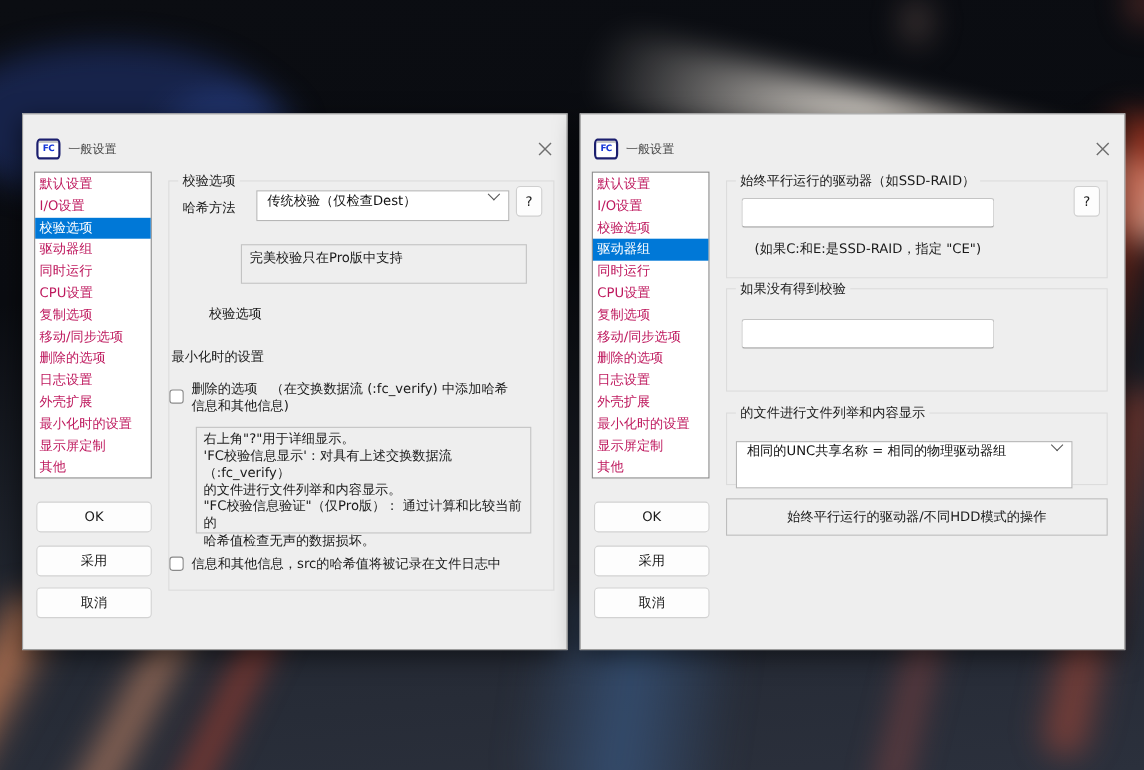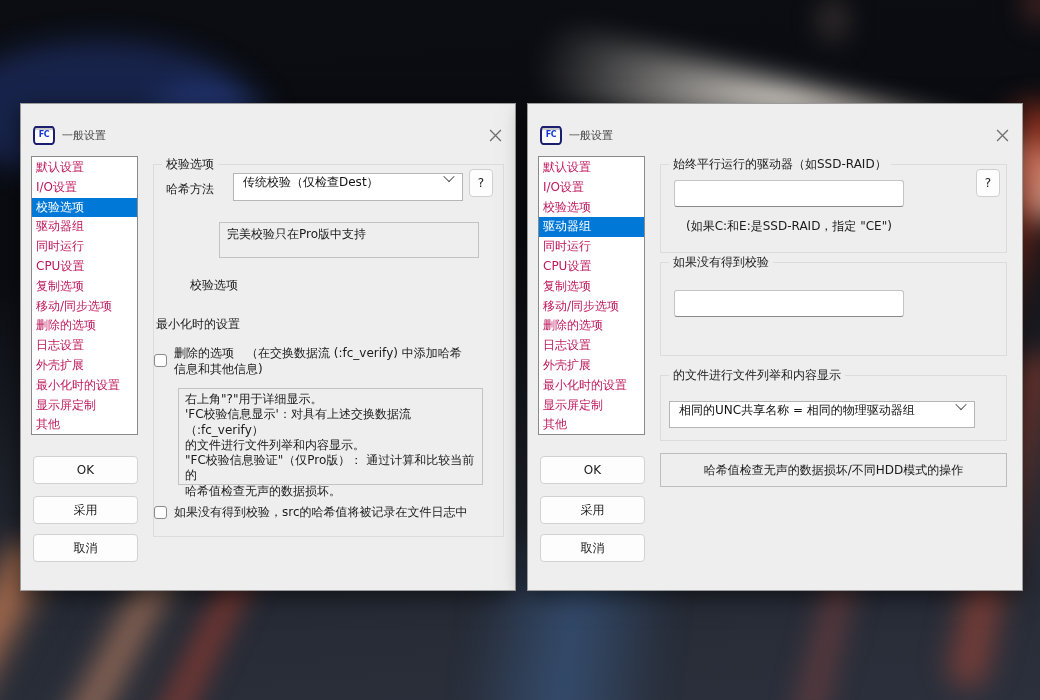--- a/index.html
+++ b/index.html
@@ -121,21 +121,21 @@
     </div>
 
     <div class="notebox" style="left:157px;top:284px;width:305px;height:97px;line-height:15.3px;padding:3px 6px;">右上角"?"用于详细显示。
 'FC校验信息显示'：对具有上述交换数据流（:fc_verify）
 的文件进行文件列举和内容显示。
 "FC校验信息验证"（仅Pro版）： 通过计算和比较当前的
 哈希值检查无声的数据损坏。</div>
 
     <div class="checkrow">
       <span class="cbox" style="left:133px;top:402px;"></span>
-      <span class="cbtext" style="left:153px;top:400px;width:330px;">如果没有得到校验，src的哈希值将被记录在文件日志中</span>
+      <span class="cbtext" style="left:153px;top:400px;width:330px;">信息和其他信息，src的哈希值将被记录在文件日志中</span>
     </div>
   </div>
 
   <div class="dialog" style="left:527px;top:103px;">
     <div class="titlebar">
       <span class="fc-icon">
           <span>FC</span>
         </span>
       <span class="title-text">一般设置</span>
       <span class="close-btn">
@@ -174,20 +174,20 @@
     <div class="caption" style="left:158px;top:114px;">(如果C:和E:是SSD-RAID，指定 "CE")</div>
 
     <div class="group" style="left:132px;top:158px;width:347px;height:94px;">
       <span class="glabel">如果没有得到校验</span>
     </div>
     <input class="textinput" style="left: 146px; top: 186px; width: 230px; height: 27px;" value="">
 
     <div class="group" style="left:132px;top:271px;width:347px;height:66px;">
       <span class="glabel">的文件进行文件列举和内容显示</span>
     </div>
-    <div class="combo" style="left:141px;top:297px;width:306px;height:27px;">
+    <div class="combo" style="left:141px;top:297px;width:306px;height:43px;">
       <span>相同的UNC共享名称 = 相同的物理驱动器组</span>
       <span class="chev"></span>
     </div>
 
-    <div class="footerbox" style="left:132px;top:349px;width:347px;height:34px;">哈希值检查无声的数据损坏/不同HDD模式的操作</div>
+    <div class="footerbox" style="left:132px;top:349px;width:347px;height:34px;">始终平行运行的驱动器/不同HDD模式的操作</div>
   </div>
 </div>
 
 </body></html>

